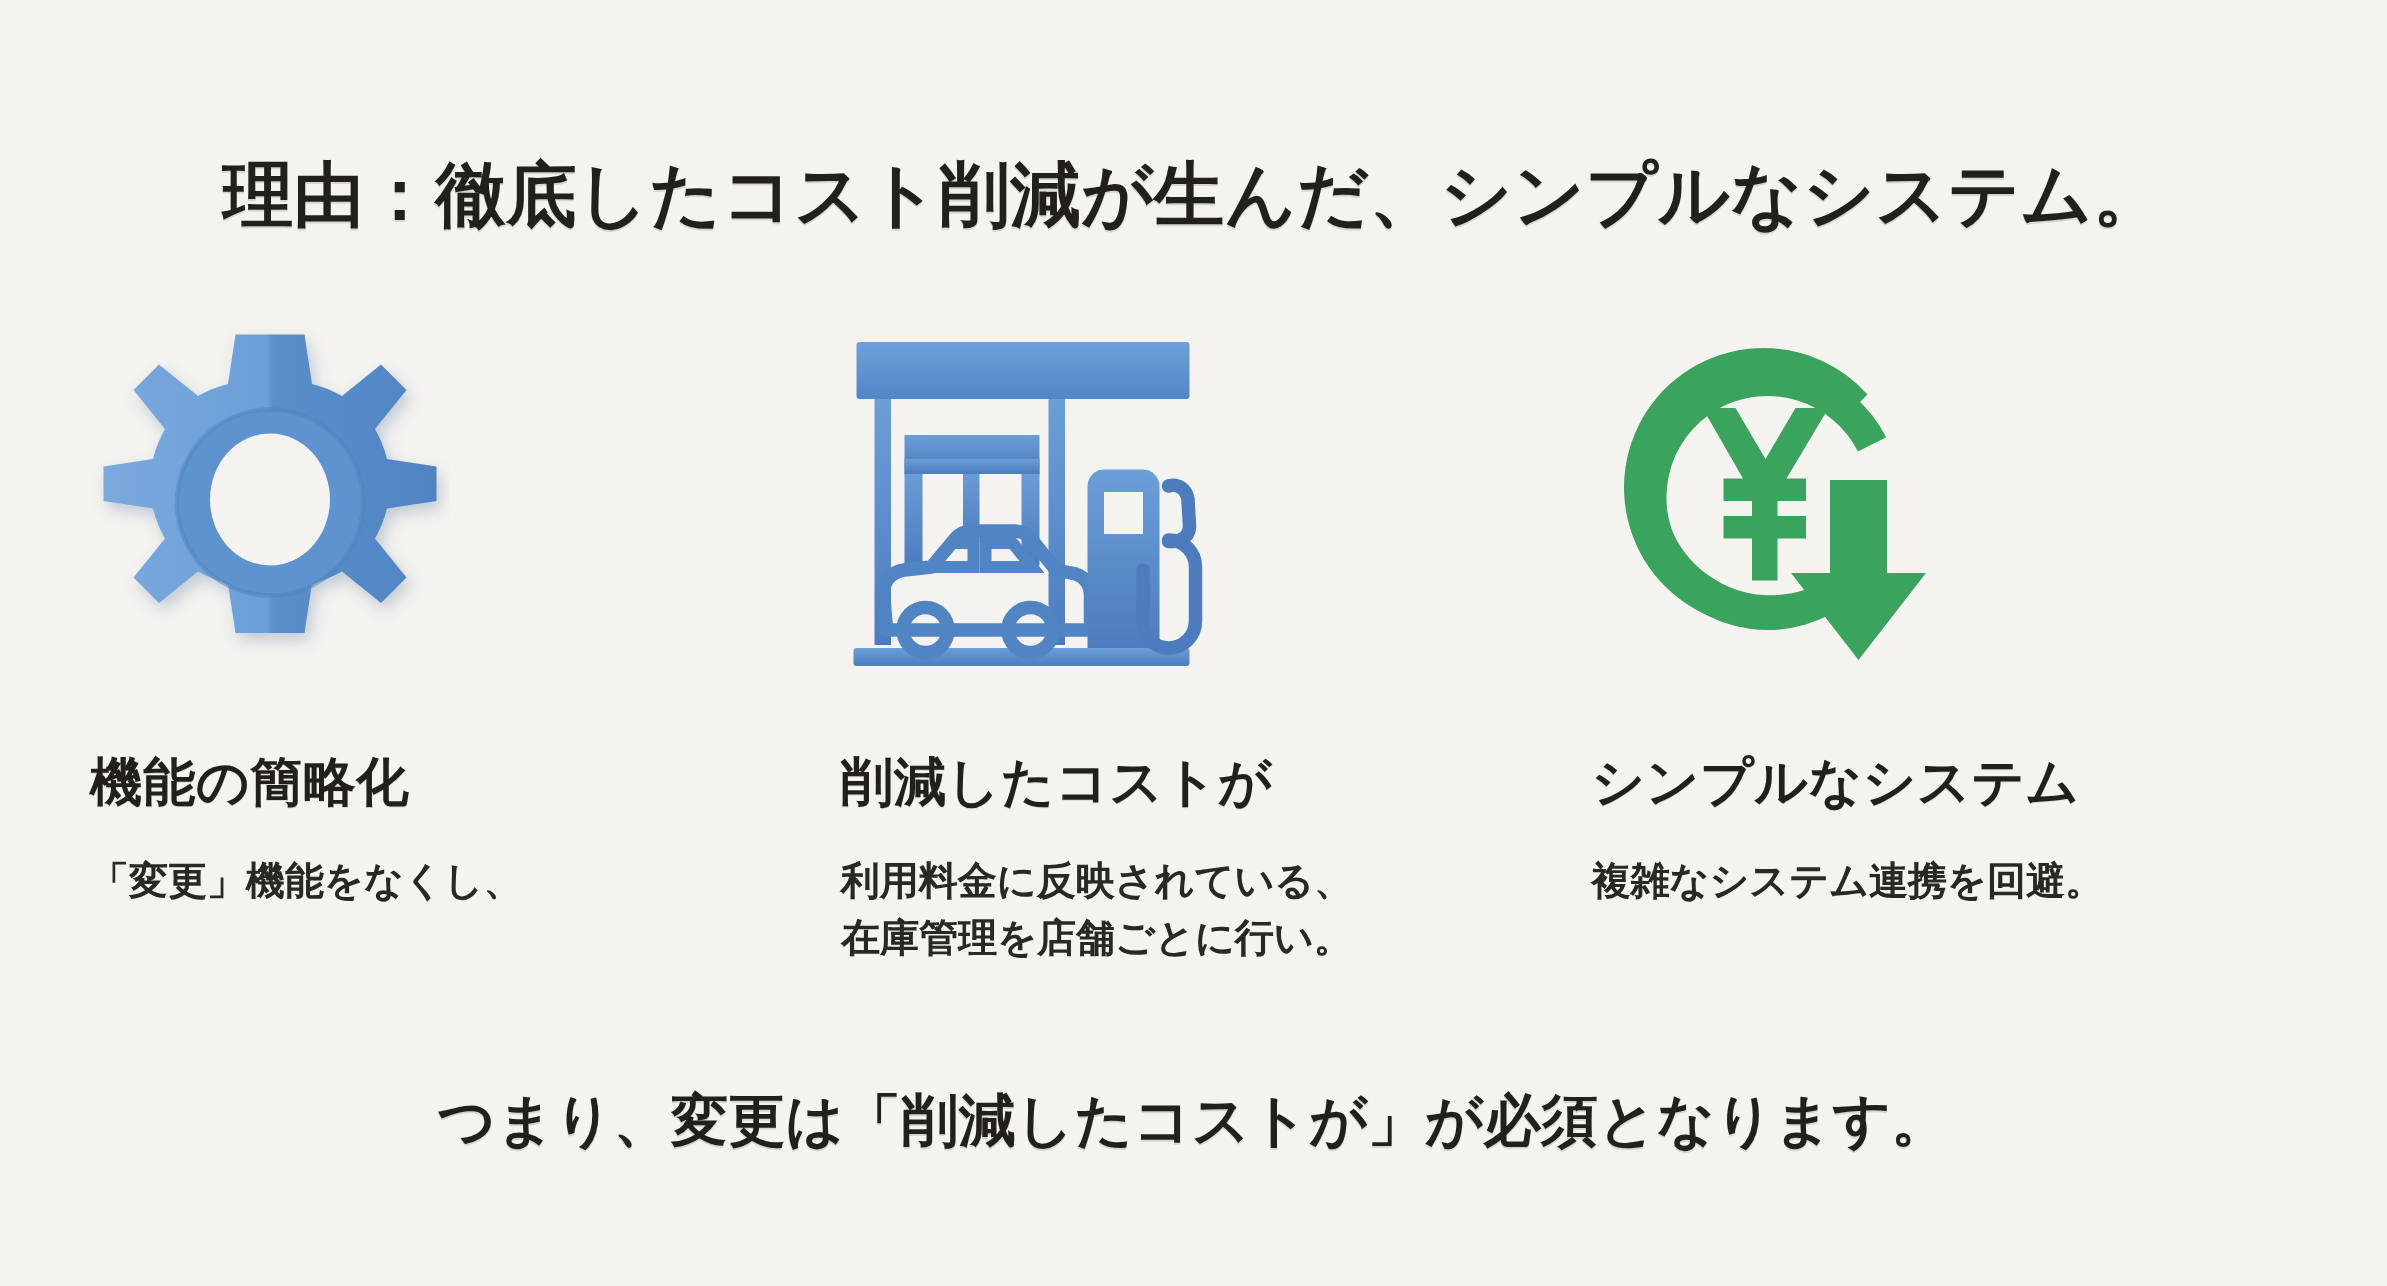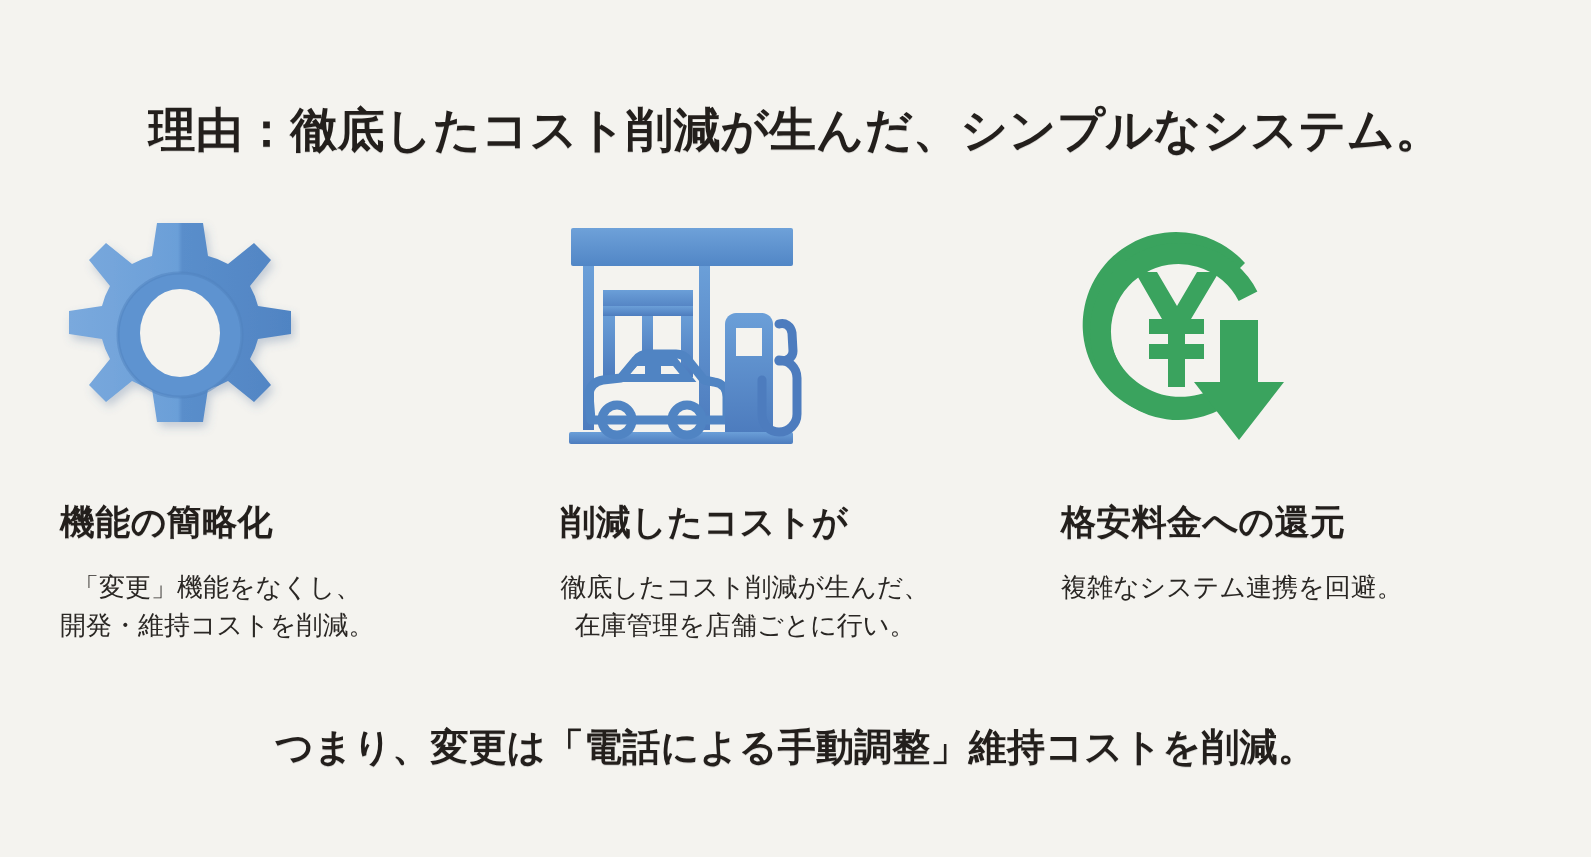--- a/index.html
+++ b/index.html
@@ -80,20 +80,21 @@
     margin-top: 26px;
     font-size: 26px;
     font-weight: 400;
     line-height: 1.48;
     color: #2a2724;
     text-align: center;
     white-space: nowrap;
   }
   .col-body span {
     display: block;
+    font-weight: bold;
   }
 
   
   .conclusion {
     position: absolute;
     left: 0;
     right: 0;
     top: 722px;
     text-align: center;
     font-size: 38px;
@@ -151,21 +152,20 @@
               l5 -33 z"></path>
           </g>
           <circle cx="120" cy="120" r="62" fill="#5e93d0"></circle>
           <circle cx="120" cy="120" r="62" fill="none" stroke="#4f82bd" stroke-width="3" opacity="0.5"></circle>
           <ellipse cx="120" cy="118" rx="40" ry="44" fill="#f4f3ef"></ellipse>
         </svg>
       </div>
       <div class="col-heading">機能の簡略化</div>
       <div class="col-body">
         <span>「変更」機能をなくし、</span>
-        <span>開発・維持コストを削減。</span>
       </div>
     </div>
 
     <div class="column">
       <div class="icon-wrap">
         <svg width="260" height="230" viewBox="0 0 260 230" aria-hidden="true">
           <defs>
             <linearGradient id="gsGrad" x1="0" y1="0" x2="0" y2="1">
               <stop offset="0%" stop-color="#6b9fd8"></stop>
               <stop offset="100%" stop-color="#4d7cbe"></stop>
@@ -226,21 +226,21 @@
                      c10 0 18 8 18 18
                      l0 36
                      c0 10 -8 18 -18 18
                      c-10 0 -17 -8 -17 -18
                      l0 -34" fill="none" stroke="#4d7cbe" stroke-width="9" stroke-linecap="round"></path>
           </g>
         </svg>
       </div>
       <div class="col-heading">削減したコストが</div>
       <div class="col-body">
-        <span>徹底したコスト削減が生んだ、</span>
+        <span>利用料金に反映されている、</span>
         <span>在庫管理を店舗ごとに行い。</span>
       </div>
     </div>
 
     <div class="column">
       <div class="icon-wrap">
         <svg width="230" height="230" viewBox="0 0 230 230" aria-hidden="true">
           <g fill="#3aa35e">
 
             <path d="M115 12
@@ -258,23 +258,23 @@
                      A78 78 0 1 0 178 160" fill="none" stroke="#3aa35e" stroke-width="21" stroke-linecap="butt" transform="rotate(12 115 112)"></path>
 
             <g fill="#3aa35e">
               <path d="M74 52 l22 0 l20 34 l20 -34 l22 0 l-28 47 l13 0 l0 15 l-19 0 l0 10 l19 0 l0 15 l-19 0 l0 28 l-17 0 l0 -28 l-19 0 l0 -15 l19 0 l0 -10 l-19 0 l0 -15 l13 0 z"></path>
             </g>
 
             <path d="M159 100 l38 0 l0 62 l26 0 l-45 58 l-45 -58 l26 0 z" fill="#3aa35e"></path>
           </g>
         </svg>
       </div>
-      <div class="col-heading">格安料金への還元</div>
+      <div class="col-heading">シンプルなシステム</div>
       <div class="col-body">
         <span>複雑なシステム連携を回避。</span>
       </div>
     </div>
 
   </div>
 
-  <div class="conclusion">つまり、変更は「電話による手動調整」維持コストを削減。</div>
+  <div class="conclusion">つまり、変更は「削減したコストが」が必須となります。</div>
 
 </div>
 
 </body></html>

